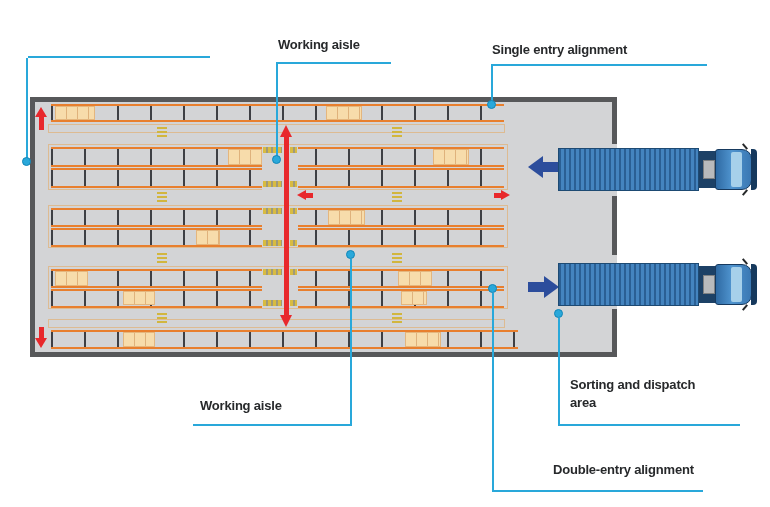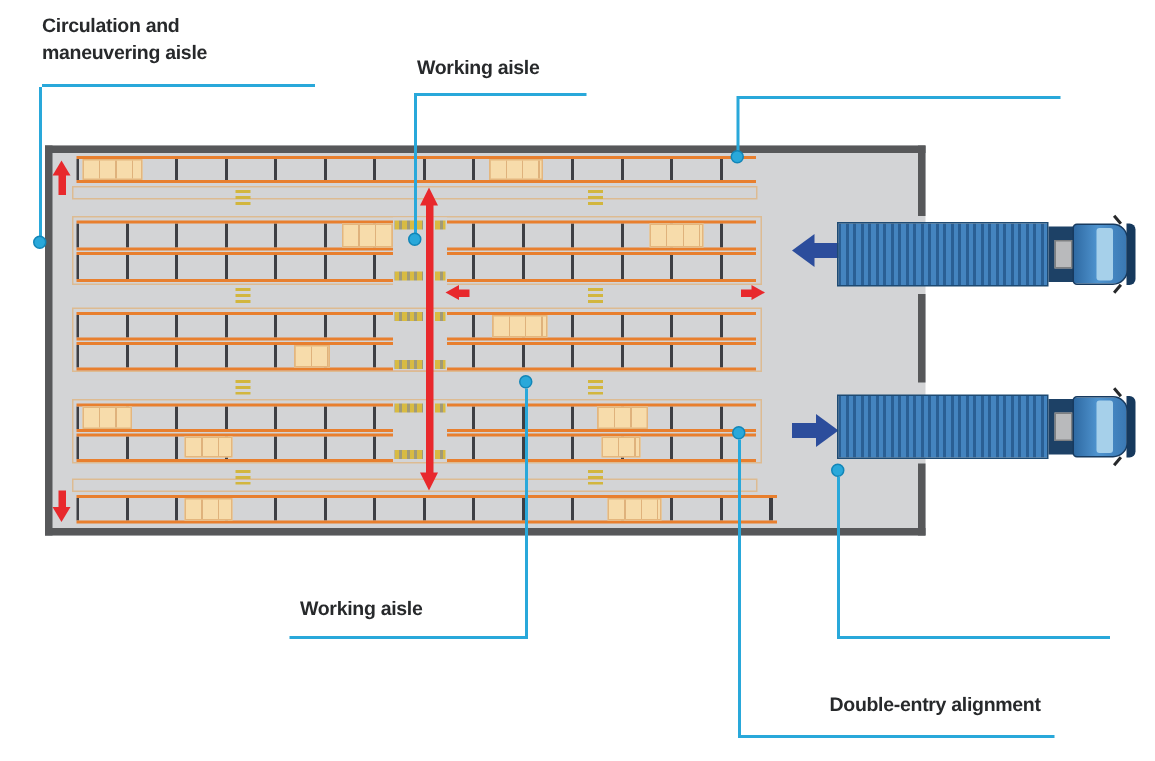--- a/index.html
+++ b/index.html
@@ -148,39 +148,40 @@
     <div class="trailer"></div>
     <div class="hitch-d"></div>
     <div class="hitch-g"></div>
     <div class="cab"></div>
     <div class="windshield"></div>
     <div class="bumper"></div>
     <div class="mirror" style="left:186px;top:-5px;transform:rotate(-40deg);"></div>
     <div class="mirror" style="left:186px;top:41px;transform:rotate(40deg);"></div>
   </div>
 
-  <div class="lbl" style="left:28px;top:8px;width:155px;">Circulation and maneuvering aisle</div>
   <div class="cline" style="left:28px;top:56px;width:182px;height:2px;"></div>
   <div class="cline" style="left:26px;top:58px;width:2px;height:101px;"></div>
   <div class="cdot" style="left:22px;top:157px;"></div>
 
   <div class="lbl" style="left:278px;top:36px;">Working aisle</div>
   <div class="cline" style="left:276px;top:62px;width:115px;height:2px;"></div>
   <div class="cline" style="left:276px;top:64px;width:2px;height:92px;"></div>
   <div class="cdot" style="left:272px;top:155px;"></div>
 
+  <div class="lbl" style="left:492px;top:41px;">Single entry alignment</div>
   <div class="cline" style="left:491px;top:64px;width:216px;height:2px;"></div>
   <div class="cline" style="left:491px;top:66px;width:2px;height:35px;"></div>
   <div class="cdot" style="left:487px;top:100px;"></div>
 
   <div class="lbl" style="left:200px;top:397px;">Working aisle</div>
   <div class="cline" style="left:193px;top:424px;width:159px;height:2px;"></div>
   <div class="cline" style="left:350px;top:259px;width:2px;height:165px;"></div>
   <div class="cdot" style="left:346px;top:250px;"></div>
 
+  <div class="lbl" style="left:570px;top:376px;width:150px;">Sorting and dispatch area</div>
   <div class="cline" style="left:558px;top:424px;width:182px;height:2px;"></div>
   <div class="cline" style="left:558px;top:318px;width:2px;height:106px;"></div>
   <div class="cdot" style="left:554px;top:309px;"></div>
 
   <div class="lbl" style="left:508px;top:461px;margin-left:45px;">Double-entry alignment</div>
   <div class="cline" style="left:492px;top:490px;width:211px;height:2px;"></div>
   <div class="cline" style="left:492px;top:293px;width:2px;height:197px;"></div>
   <div class="cdot" style="left:488px;top:284px;"></div>
 
 </div>

